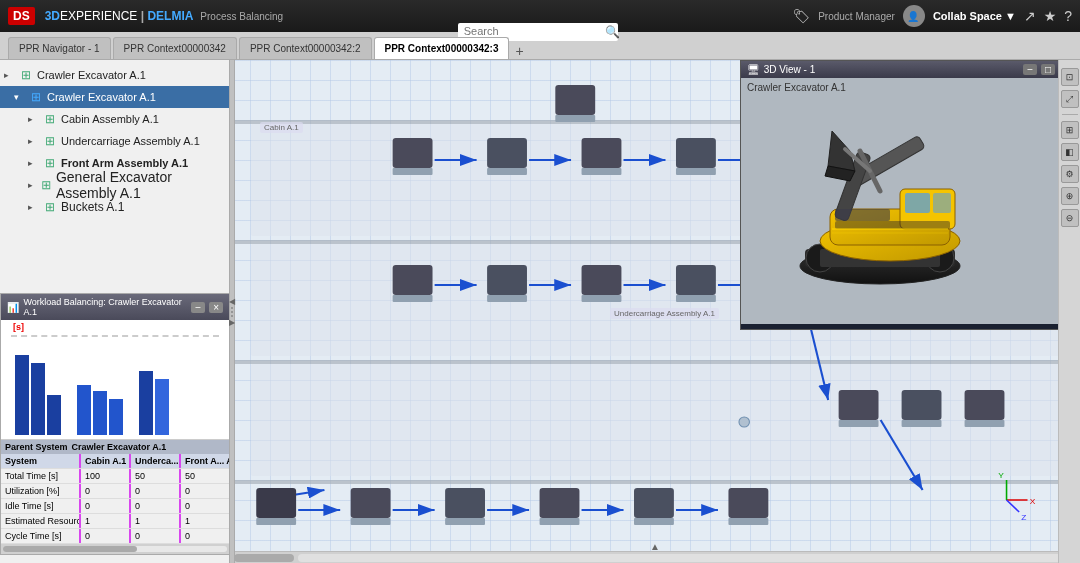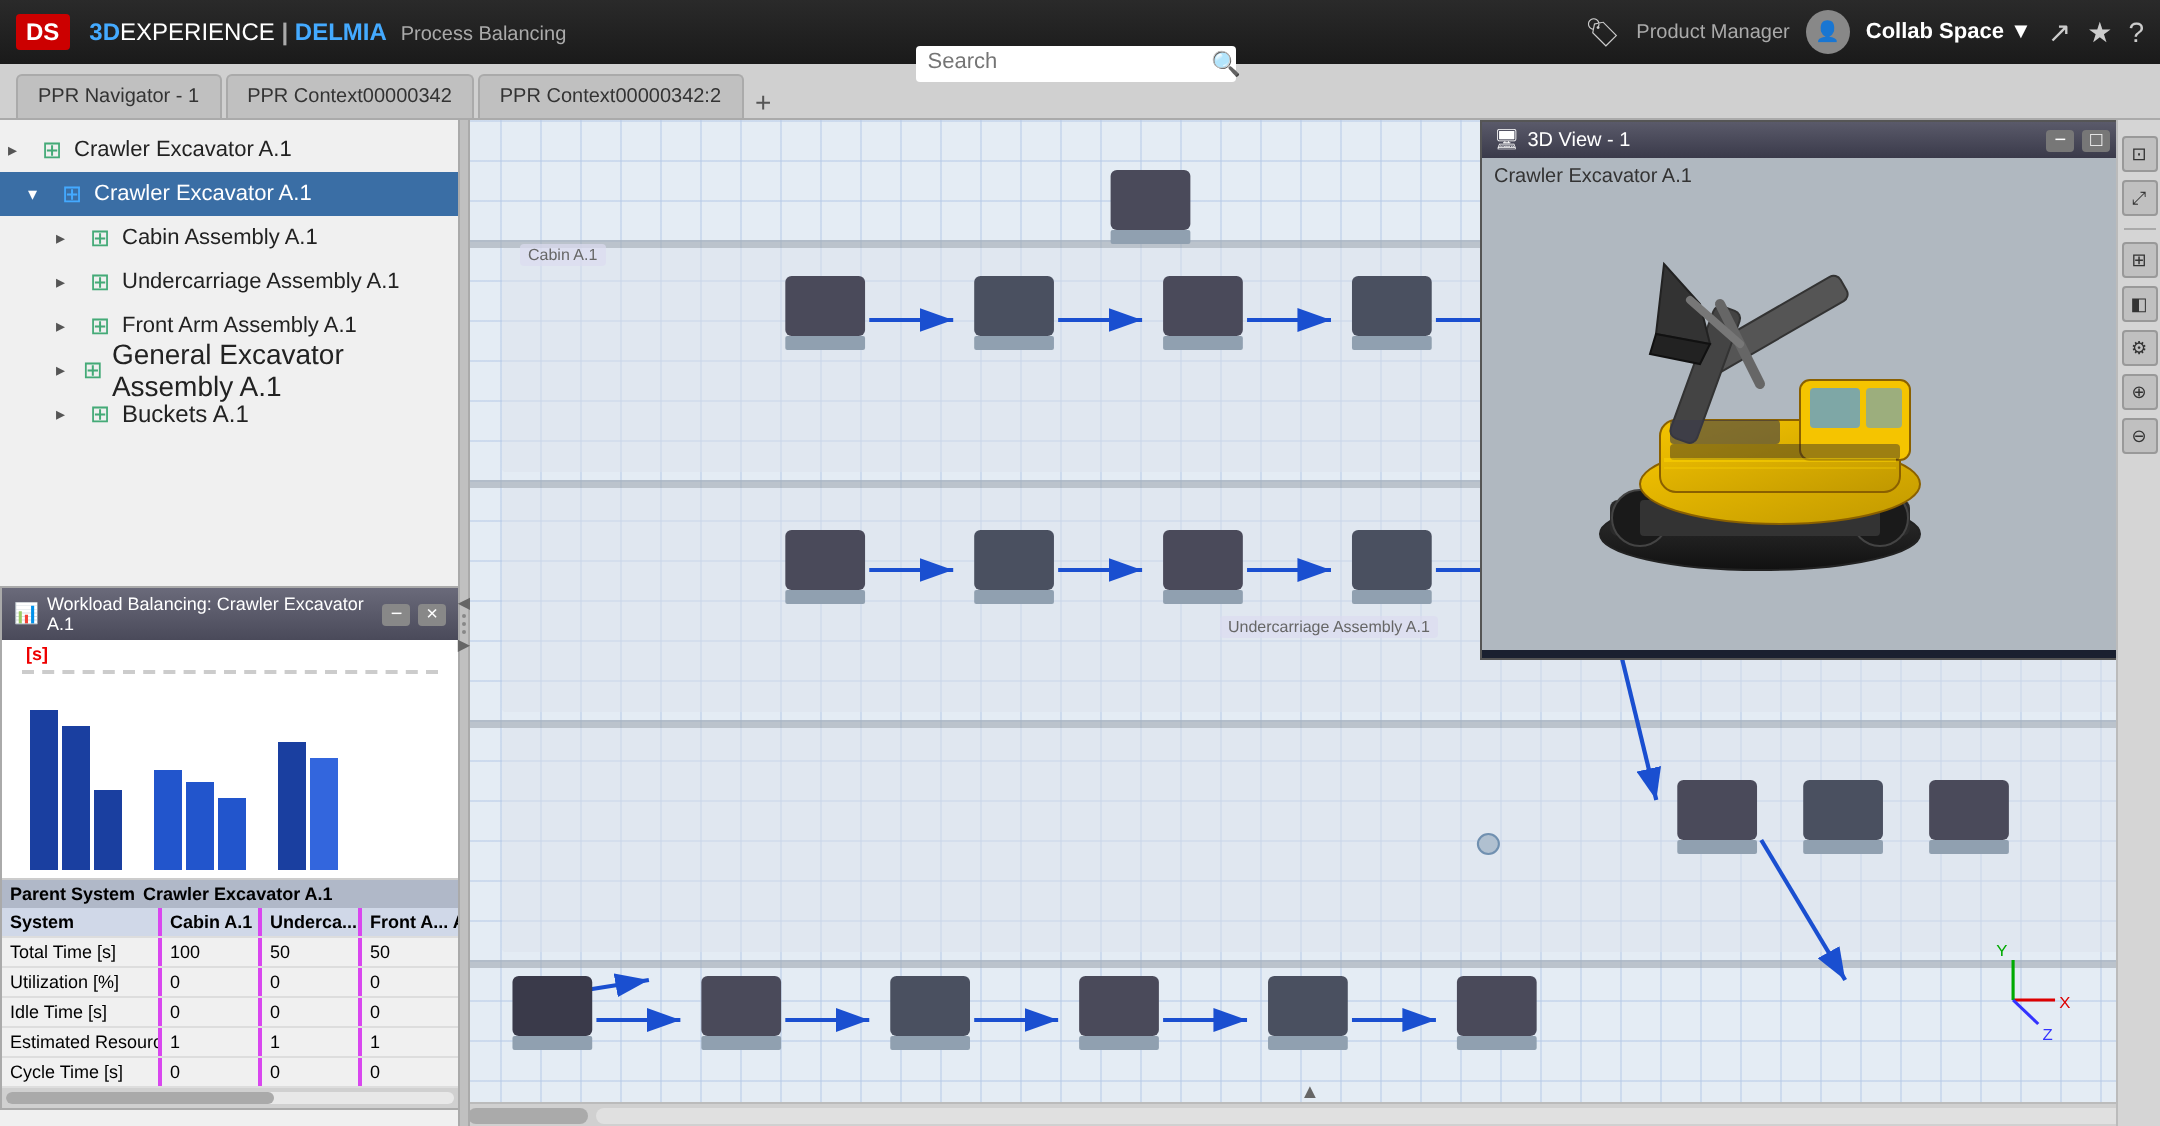--- a/index.html
+++ b/index.html
@@ -259,20 +259,21 @@
     <span style="color:#ccc;font-size:14px;cursor:pointer;">↗</span>
     <span style="color:#ccc;font-size:14px;cursor:pointer;">★</span>
     <span style="color:#ccc;font-size:14px;cursor:pointer;">?</span>
   </div>
 </div>
 
 <div id="tabbar">
   <div class="tab">PPR Navigator - 1</div>
   <div class="tab">PPR Context00000342</div>
   <div class="tab">PPR Context00000342:2</div>
+  <div class="tab active">PPR Context00000342:3</div>
   <button class="tab-add">+</button>
 </div>
 
 <div id="main">
 
   <div id="left-panel">
     <div id="tree-area">
 
       <div class="tree-item" style="padding-left:4px;">
         <span class="expand">▸</span>
@@ -290,21 +291,21 @@
         <span style="font-size:11px;">Cabin Assembly A.1</span>
       </div>
       <div class="tree-item" style="padding-left:28px;">
         <span class="expand">▸</span>
         <span class="icon" style="color:#4a7;font-size:12px;">⊞</span>
         <span style="font-size:11px;">Undercarriage Assembly A.1</span>
       </div>
       <div class="tree-item" style="padding-left:28px;">
         <span class="expand">▸</span>
         <span class="icon" style="color:#4a7;font-size:12px;">⊞</span>
-        <span style="font-size:11px;">Front Arm Assembly A.1</span>
+        <span style="font-size:11px;font-weight:bold;">Front Arm Assembly A.1</span>
       </div>
       <div class="tree-item" style="padding-left:28px;">
         <span class="expand">▸</span>
         <span class="icon" style="color:#4a7;font-size:12px;">⊞</span>
         <span style="font-size:14px;">General Excavator Assembly A.1</span>
       </div>
       <div class="tree-item" style="padding-left:28px;">
         <span class="expand">▸</span>
         <span class="icon" style="color:#4a7;font-size:12px;">⊞</span>
         <span style="font-size:12px;">Buckets A.1</span>

